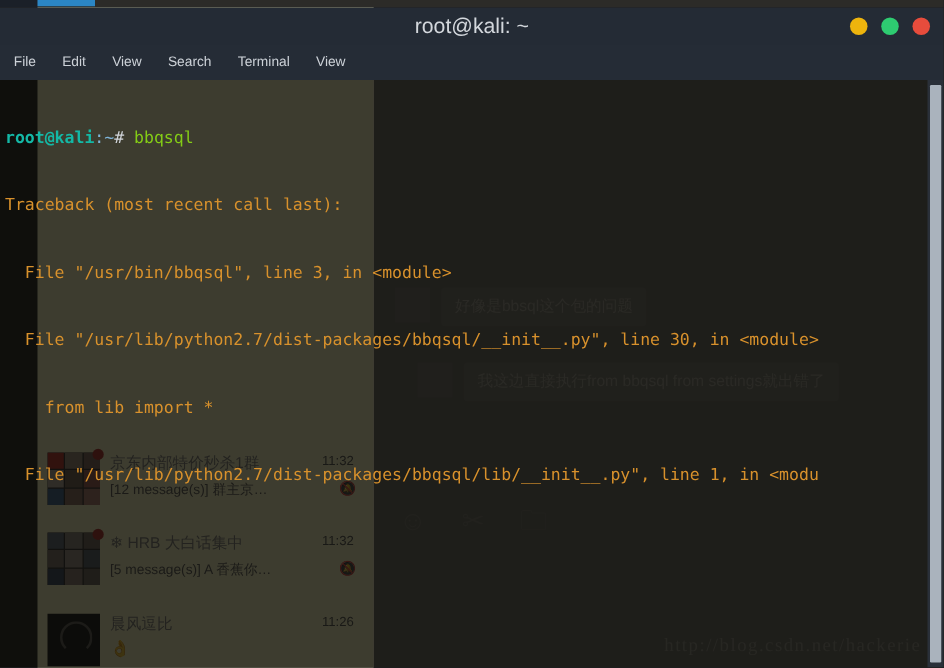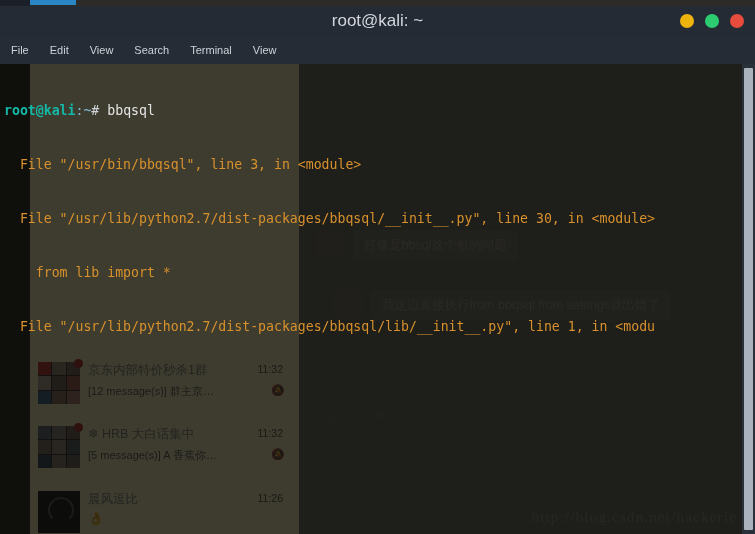--- a/index.html
+++ b/index.html
@@ -265,21 +265,21 @@
     font-family: "DejaVu Sans Mono", "Liberation Mono", monospace;
     font-size: 13.2px;
     line-height: 18px;
     color: #d8912c;
     white-space: pre;
   }
   .line { white-space: pre; }
   .tk-prompt-user { color: #14b8a6; font-weight: bold; }
   .tk-prompt-path { color: #7fb4d8; }
   .tk-prompt-sym  { color: #cfd3d8; }
-  .tk-cmd  { color: #e5e5e5; text-align: center; }
+  .tk-cmd  { color: #84cc16; text-align: center; }
   .tk-err  { color: #d8912c; }
 
   .scrollbar-track {
     position: absolute;
     right: 0; top: 58px;
     width: 13px; height: 470px;
     background: #2a3039;
   }
   .scrollbar-thumb {
     position: absolute;
@@ -389,20 +389,21 @@
       <span class="menu-item">Terminal</span>
       <span class="menu-item">View</span>
     </div>
 
     <div class="term-body">
       <div class="term-tint-left"></div>
       <div class="term-tint-right"></div>
 
       <div class="term-text">
         <div class="line"><span class="tk-prompt-user">root@kali</span><span class="tk-prompt-path">:~</span><span class="tk-prompt-sym"># </span><span class="tk-cmd">bbqsql</span></div>
+        <div class="line tk-err">Traceback (most recent call last):</div>
         <div class="line tk-err">  File "/usr/bin/bbqsql", line 3, in &lt;module&gt;</div>
         <div class="line tk-err">  File "/usr/lib/python2.7/dist-packages/bbqsql/__init__.py", line 30, in &lt;module&gt;</div>
         <div class="line tk-err">    from lib import *</div>
         <div class="line tk-err">  File "/usr/lib/python2.7/dist-packages/bbqsql/lib/__init__.py", line 1, in &lt;modu</div>
         
         
         
         
         
         

